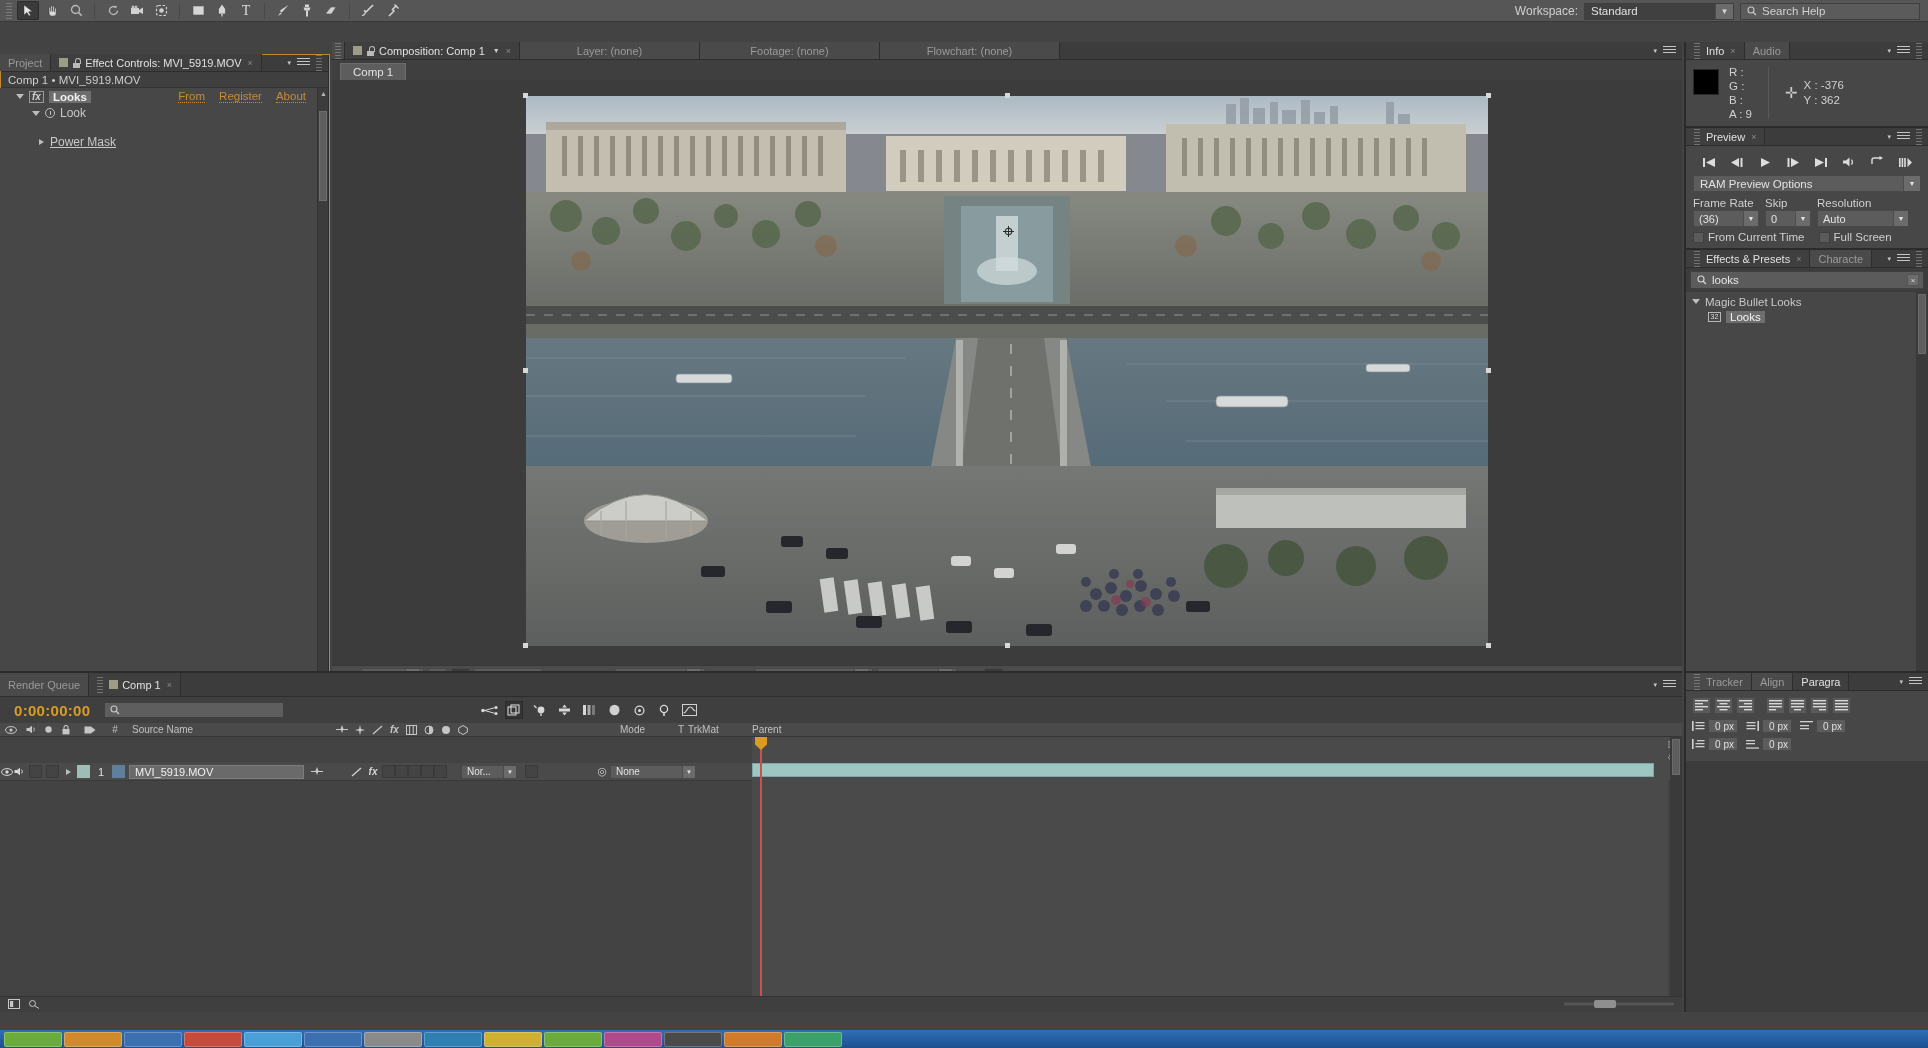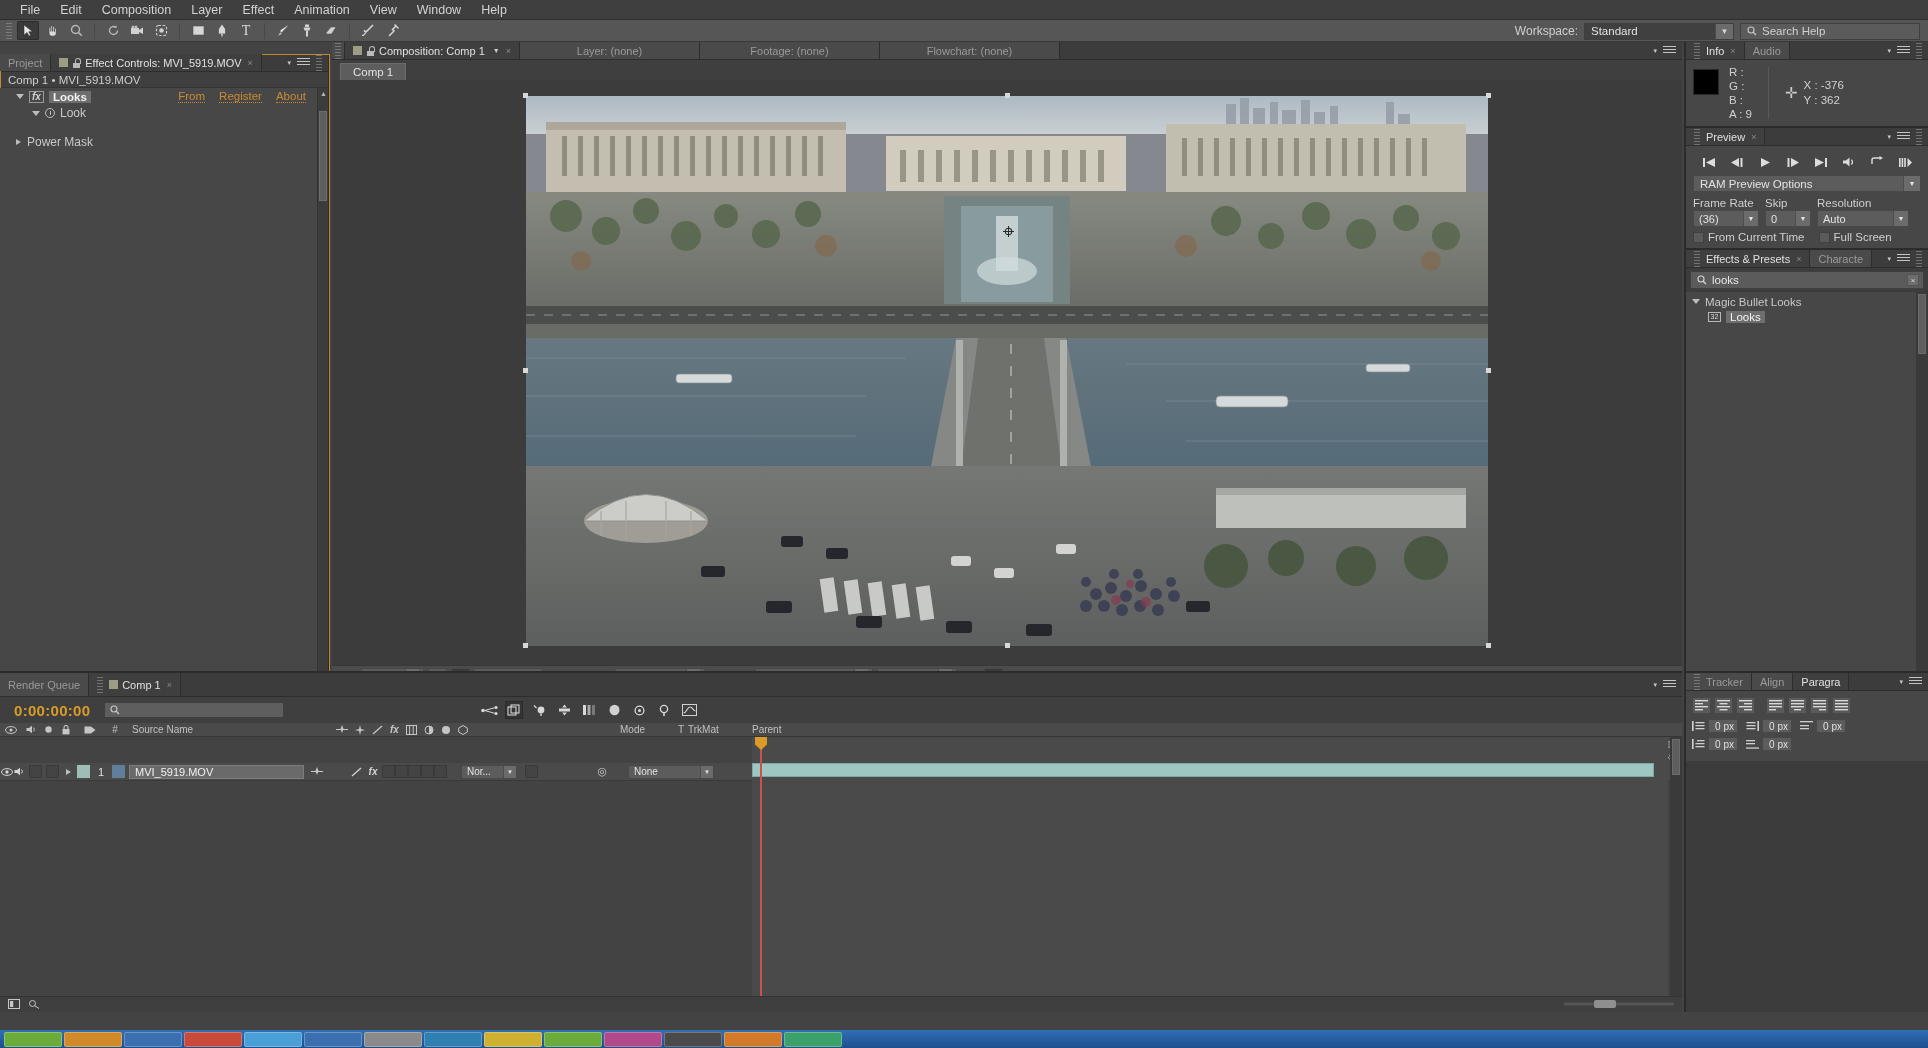--- a/index.html
+++ b/index.html
@@ -110,21 +110,21 @@
   }
   .stopwatch:after{content:"";position:absolute;left:4px;top:1.5px;width:1.3px;height:4px;background:#bdbdbd;}
   .look-box{
     margin:4px 0 0 58px; width:248px; height:42px; background:#3a3a3a;
     border:1px solid #2e2e2e; display:flex; align-items:center; padding-left:10px;
   }
   .edit-btn{
     background:#6a6a6a; border:1px solid #8d8d8d; border-top-color:#a2a2a2;
     color:#f0f0f0; font-size:11.5px; padding:2px 8px; cursor:default;
   }
-  .pm-row{ height:16px; display:flex; align-items:center; gap:6px; padding-left:16px; margin-top:13px;}
+  .pm-row{ height:16px; display:flex; align-items:center; gap:6px; padding-left:39px; margin-top:13px;text-decoration:underline;}
   .ec-scroll{
     position:absolute; right:0; top:0; bottom:0; width:11px; background:#3c3c3c; border-left:1px solid #333;
   }
   .ec-scroll .thumb{ margin:12px 1px; height:90px; background:#5e5e5e; border:1px solid #6e6e6e;}
   .scroll-arrow{ width:11px;height:11px;display:flex;align-items:center;justify-content:center;color:#b5b5b5;font-size:7px;}
 
   
   .center-col{
     position:absolute; left:332px; right:246px; top:0; bottom:343px;
     background:#3c3c3c; display:flex; flex-direction:column;
@@ -237,21 +237,21 @@
   .layer-row{
     height:18px; display:flex; align-items:center; background:#4a4a4a;
     border-bottom:1px solid #3a3a3a; font-size:11px; color:#e2e2e2;
   }
   .lr-name{
     background:#6a6a6a;border:1px solid #7c7c7c; padding:0 5px; height:14px;
     display:flex;align-items:center; font-size:11px; color:#f0f0f0; width:175px;
   }
   .lr-sel{
     height:14px;background:#5c5c5c;border:1px solid #484848;display:flex;align-items:center;
-    padding-left:5px;font-size:10px;color:#e2e2e2;position:relative;margin-left:18px;
+    padding-left:5px;font-size:10px;color:#e2e2e2;position:relative;
   }
   .lr-sel .arrow{position:absolute;right:0;top:0;bottom:0;width:13px;background:#6b6b6b;
     border-left:1px solid #4d4d4d;display:flex;align-items:center;justify-content:center;font-size:6px;}
   .eye{ width:13px;height:13px;display:flex;align-items:center;justify-content:center;color:#cfcfcf;font-size:9px;}
   .box-sm{ width:13px;height:13px;background:#444;border:1px solid #3a3a3a; display:inline-block;}
   
   .tl-graph{ position:absolute; left:752px; right:14px; top:0; bottom:0; background:#4a4a4a;}
   .ruler{
     position:absolute; left:752px; right:0; top:0; height:26px; background:#4a4a4a;
     border-left:1px solid #353535;
@@ -294,31 +294,20 @@
   .tb-item{ width:58px; height:15px; border-radius:2px; border:1px solid rgba(255,255,255,.25);}
 
   .vsb{ position:absolute; right:0; top:0; bottom:0; width:12px; background:#3a3a3a;}
   .vsb .th{ margin:2px 2px; height:60px; background:#5e5e5e; border:1px solid #6c6c6c;}
 </style>
 </head>
 <body>
 
 <div class="app">
 
-  <div class="menubar">
-    <div class="mi">File</div>
-    <div class="mi">Edit</div>
-    <div class="mi">Composition</div>
-    <div class="mi">Layer</div>
-    <div class="mi">Effect</div>
-    <div class="mi">Animation</div>
-    <div class="mi">View</div>
-    <div class="mi">Window</div>
-    <div class="mi">Help</div>
-  </div>
 
   <div class="toolbar">
     <div class="grip"></div>
     <div class="tbtn active">
       <svg width="11" height="13" viewBox="0 0 11 13">
           <path d="M1 1 L1 11 L4 8.5 L6 12 L7.6 11.2 L5.7 7.8 L9.4 7.6 Z" fill="#e8e8e8" stroke="#333" stroke-width=".5"></path>
         </svg>
     </div>
     <div class="tbtn">
       <svg width="13" height="13" viewBox="0 0 13 13">

